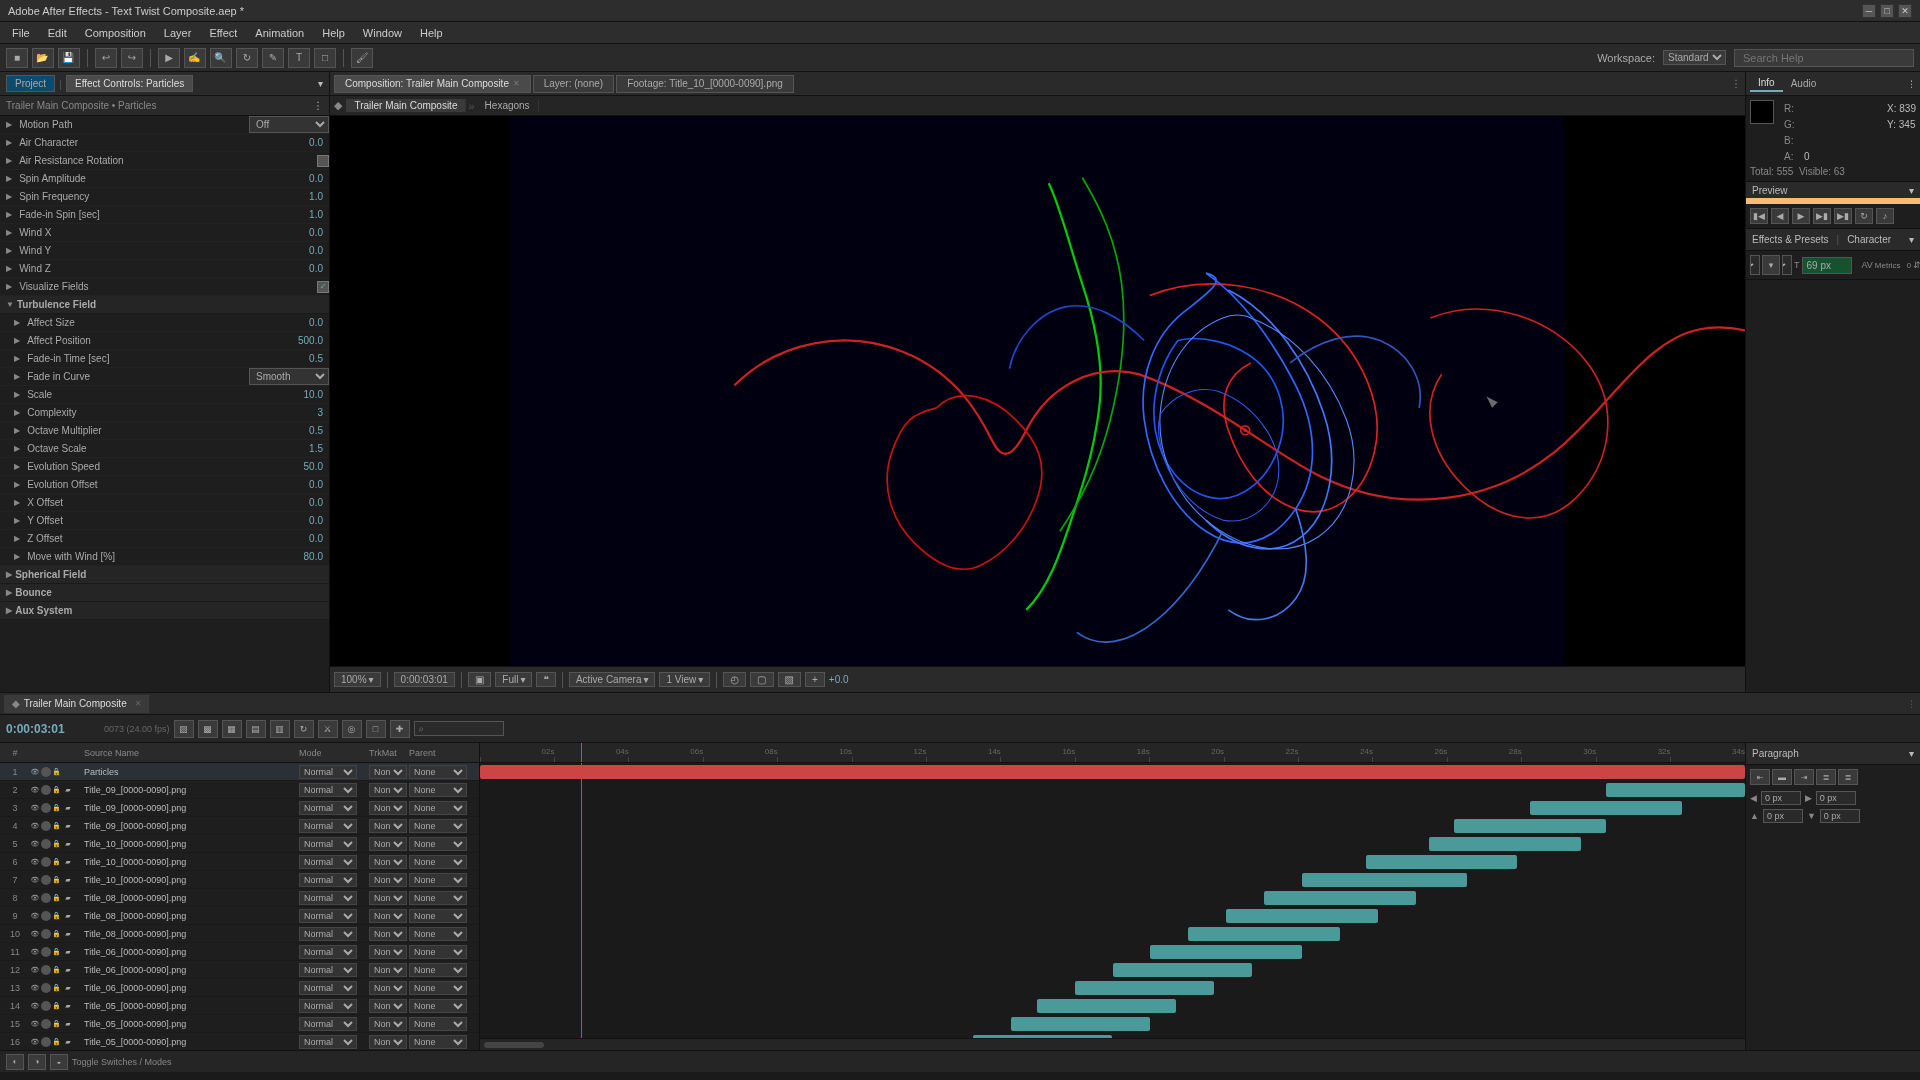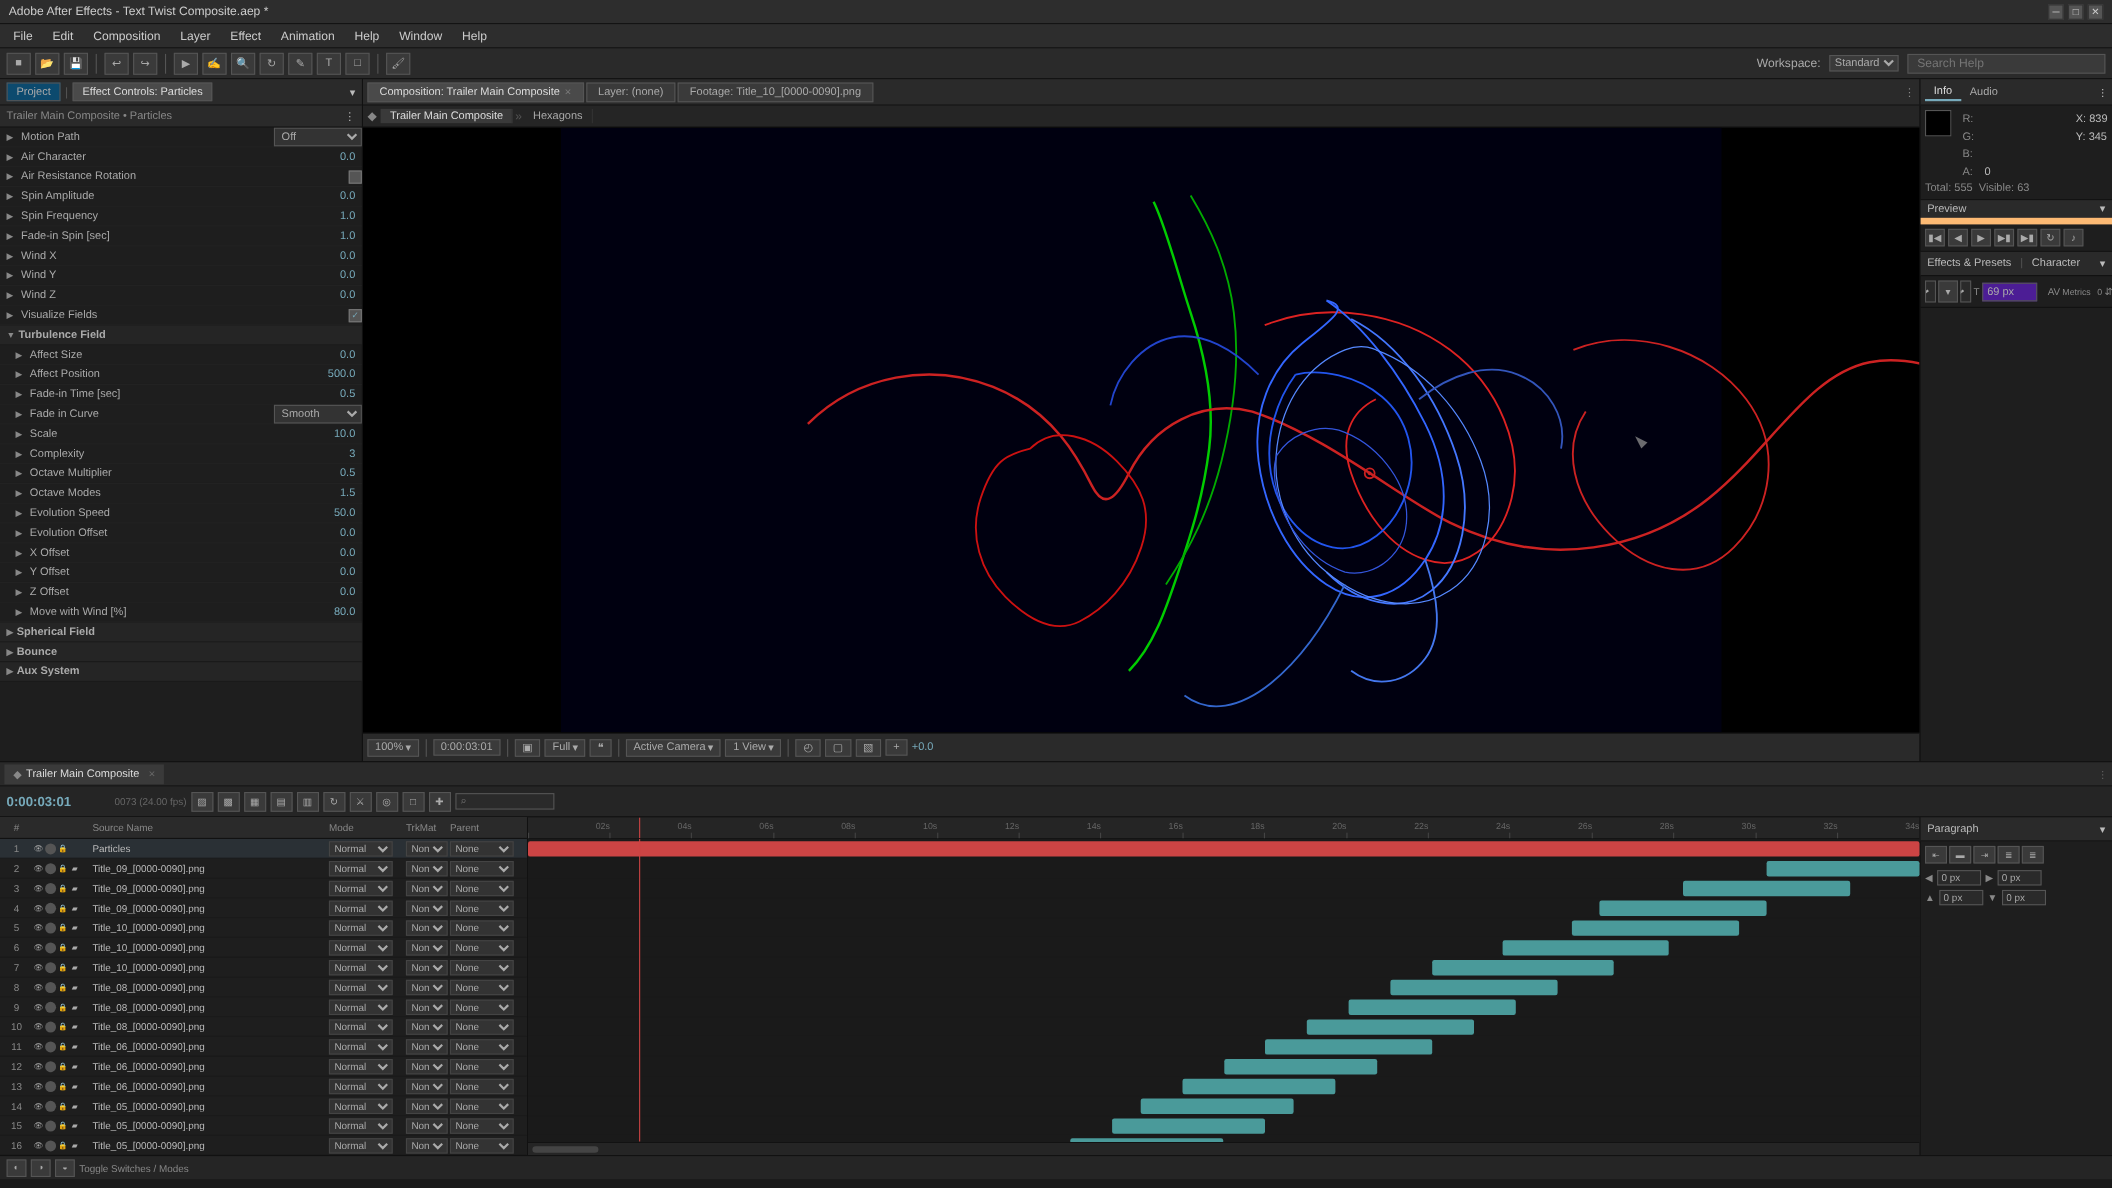--- a/index.html
+++ b/index.html
@@ -393,21 +393,21 @@
     .effects-dropdown {
       width: 100%;
       background: #2a2a2a;
       border: 1px solid #555;
       color: #aaa;
       font-size: 10px;
       padding: 2px 4px;
     }
     .effects-search {
       width: 100%;
-      background: #4c1d95;
+      background: #14532d;
       border: 1px solid #555;
       color: #aaa;
       font-size: 10px;
       padding: 2px 4px;
     }
 
     
     #bottom-section {
       display: flex;
       flex-direction: column;
@@ -865,21 +865,21 @@
         </div>
 
         <div class="ec-row ec-indent-1">
           <span class="triangle-right">▶</span>
           <span class="ec-row-name">Octave Multiplier</span>
           <span class="ec-row-value">0.5</span>
         </div>
 
         <div class="ec-row ec-indent-1">
           <span class="triangle-right">▶</span>
-          <span class="ec-row-name">Octave Modes</span>
+          <span class="ec-row-name">Octave Scale</span>
           <span class="ec-row-value">1.5</span>
         </div>
 
         <div class="ec-row ec-indent-1">
           <span class="triangle-right">▶</span>
           <span class="ec-row-name">Evolution Speed</span>
           <span class="ec-row-value">50.0</span>
         </div>
 
         <div class="ec-row ec-indent-1">

